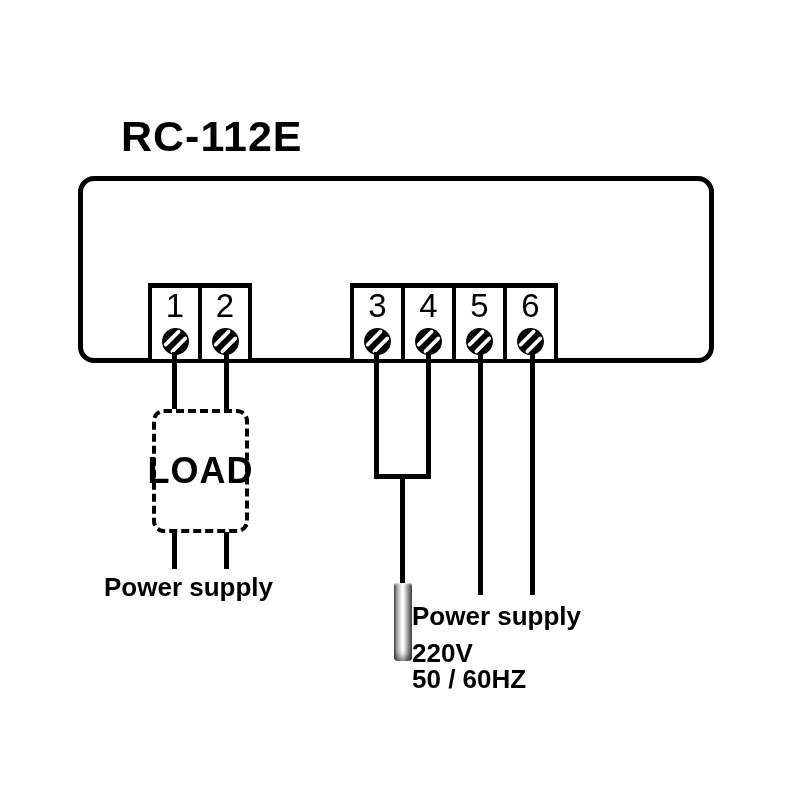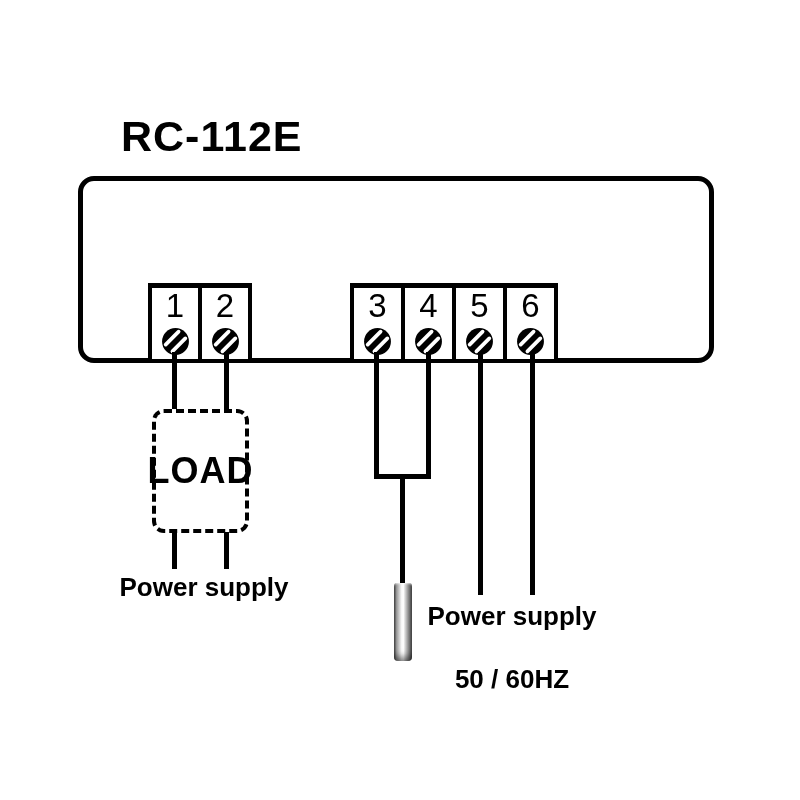--- a/index.html
+++ b/index.html
@@ -31,21 +31,21 @@
   .screw svg{display:block;width:31px;height:31px;}
 
   .wire{position:absolute;width:5px;background:var(--line);}
   .wire-h{position:absolute;height:5px;background:var(--line);}
 
   .load-box{position:absolute;left:152px;top:409px;width:97px;height:124px;
     border:4px dashed var(--line);border-radius:12px;background:var(--background);
     display:flex;align-items:center;justify-content:center;}
   .load-label{font-size:36px;font-weight:700;letter-spacing:1px;}
 
-  .label{position:absolute;font-weight:700;text-align:center;}
+  .label{position:absolute;font-weight:700;text-align:left;}
   .label-power-left{left:104px;top:572px;width:200px;font-size:26px;}
   .label-power-right{left:412px;top:601px;width:200px;font-size:26px;}
   .label-voltage{left:412px;top:638px;width:200px;font-size:26px;}
   .label-frequency{left:412px;top:664px;width:200px;font-size:26px;}
 
   .probe{position:absolute;left:394px;top:583px;width:18px;height:78px;
     border-radius:3px 3px 4px 4px;
     background:linear-gradient(to right,
       var(--probe-dark) 0%, var(--probe-mid) 14%, var(--probe-light) 42%,
       #ffffff 52%, #c4c4c4 66%, #6e6e6e 88%, var(--probe-dark) 100%);
@@ -154,15 +154,16 @@
   <div class="wire" style="left:425.5px;top:352px;height:127px;"></div>
   <div class="wire-h" style="left:373.5px;top:474px;width:57px;"></div>
   <div class="wire" style="left:400px;top:479px;height:104px;"></div>
 
   <div class="probe"></div>
 
   <div class="wire" style="left:477.5px;top:352px;height:243px;"></div>
   <div class="wire" style="left:529.5px;top:352px;height:243px;"></div>
 
   <div class="label label-power-right">Power supply</div>
+  <div class="label label-voltage">220V</div>
   <div class="label label-frequency">50 / 60HZ</div>
 
 </div>
 
 </body></html>

